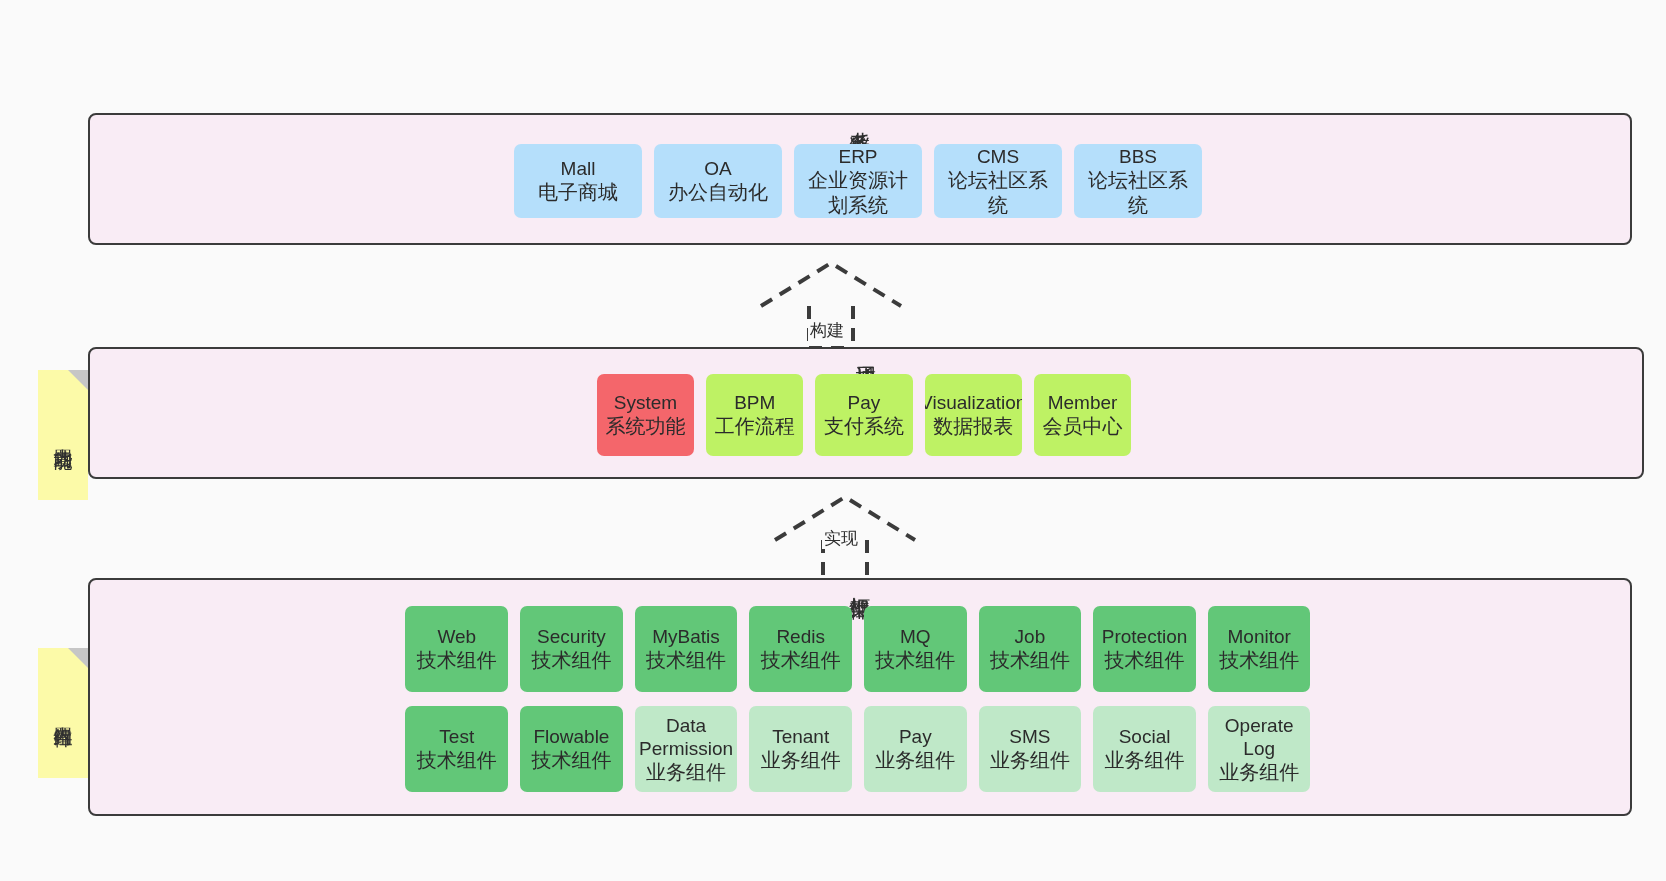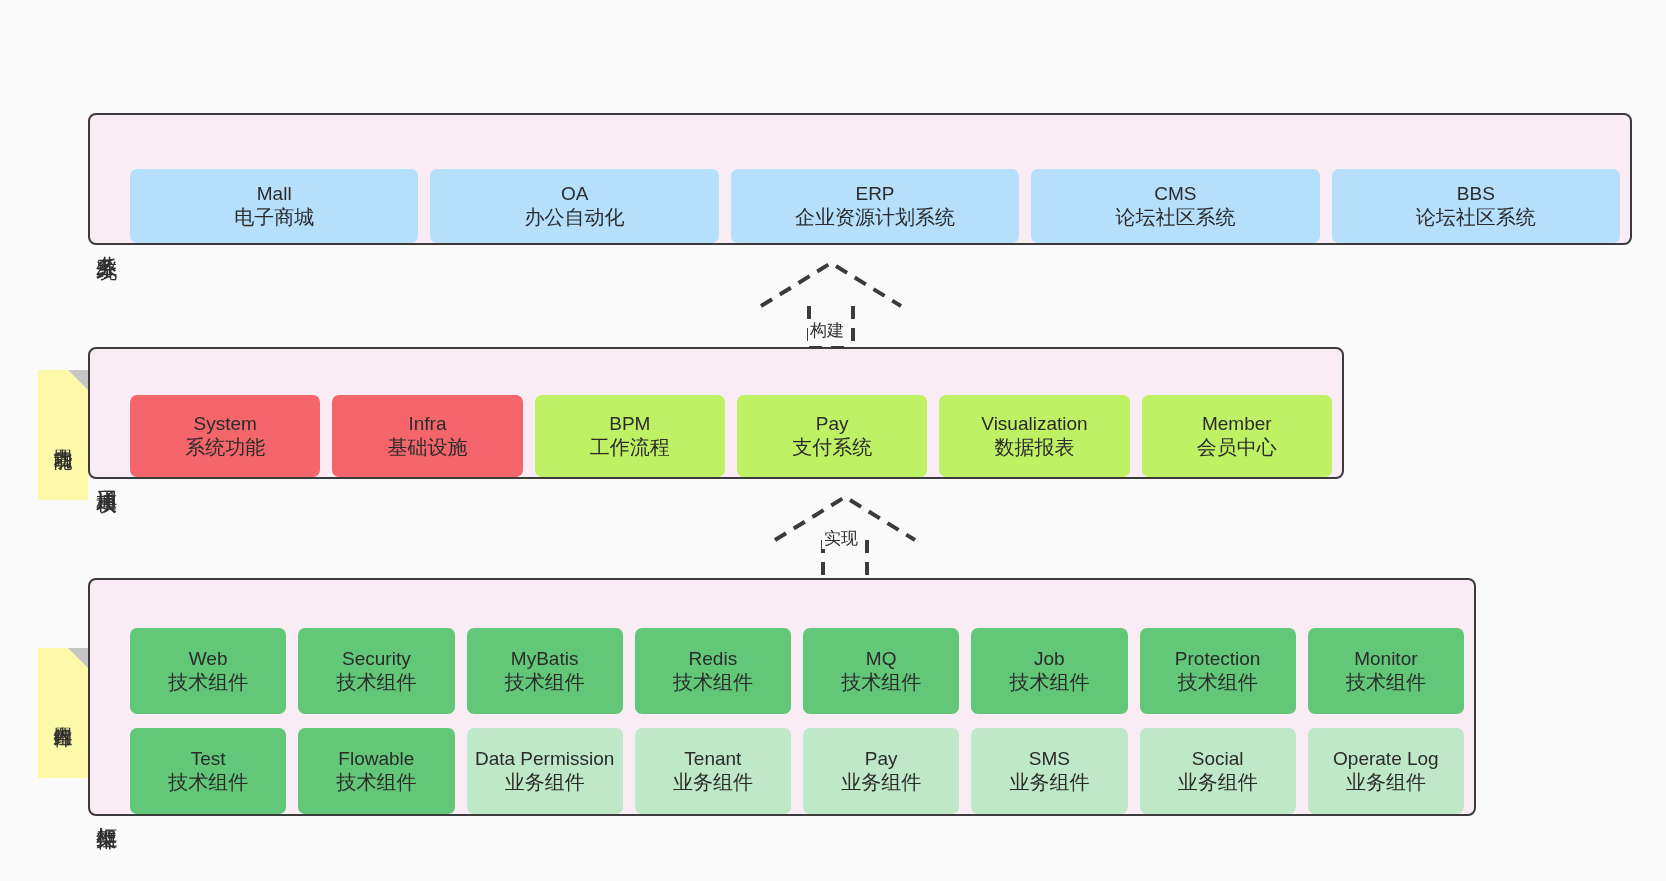--- a/index.html
+++ b/index.html
@@ -23,22 +23,22 @@
   }
 
   
   .layer {
     position: absolute;
     box-sizing: border-box;
     background: #f9ecf5;
     border: 2px solid #3b3b3b;
     border-radius: 8px;
     display: flex;
-    flex-direction: row;
-    align-items: flex-end;
+    flex-direction: column;
+    align-items: center;
   }
 
   .layer-title {
     flex: 0 0 auto;
     width: 34px;
     display: flex;
     align-items: center;
     justify-content: center;
     font-size: 21px;
     line-height: 1.12;
@@ -171,32 +171,28 @@
       <path d="M 53 48 L 53 90 M 97 48 L 97 90 M 53 90 L 97 90" fill="none" stroke="#3b3b3b" stroke-width="4" stroke-dasharray="13 9" stroke-linecap="butt"></path>
     </svg>
     <div class="arrow-label" style="left:52px; top:38px;margin-top:26px;">构建</div>
   </div>
 
   <div class="note" style="left:38px; top:370px; width:50px; height:130px;">
     <span class="fold"></span>
     <span>内置功能</span>
   </div>
 
-  <div class="layer" id="layer-common" style="left:88px; top:347px; width:1256px; height:132px;">
+  <div class="layer" id="layer-common" style="left:88px; top:347px; width:1556px; height:132px;">
     <div class="layer-title">通用模块</div>
     <div class="layer-body">
       <div class="row" style="height:82px;">
         <div class="card c-red">
           <span class="t1">System</span>
           <span class="t2">系统功能</span>
         </div>
-        <div class="card c-red">
-          <span class="t1">Infra</span>
-          <span class="t2">基础设施</span>
-        </div>
         <div class="card c-pink">
           <span class="t1">BPM</span>
           <span class="t2">工作流程</span>
         </div>
         <div class="card c-pink">
           <span class="t1">Pay</span>
           <span class="t2">支付系统</span>
         </div>
         <div class="card c-pink">
           <span class="t1">Visualization</span>
@@ -216,21 +212,21 @@
       <path d="M 53 48 L 53 90 M 97 48 L 97 90 M 53 90 L 97 90" fill="none" stroke="#3b3b3b" stroke-width="4" stroke-dasharray="13 9" stroke-linecap="butt"></path>
     </svg>
     <div class="arrow-label" style="left:52px; top:38px;">实现</div>
   </div>
 
   <div class="note" style="left:38px; top:648px; width:50px; height:130px;">
     <span class="fold"></span>
     <span>内置组件</span>
   </div>
 
-  <div class="layer" id="layer-framework" style="left:88px; top:578px; width:1388px; height:238px;">
+  <div class="layer" id="layer-framework" style="left:88px; top:578px; width:1544px; height:238px;">
     <div class="layer-title">框架组件</div>
     <div class="layer-body">
 
       <div class="row" style="height:86px;">
         <div class="card c-green">
           <span class="t1">Web</span>
           <span class="t2">技术组件</span>
         </div>
         <div class="card c-green">
           <span class="t1">Security</span>

